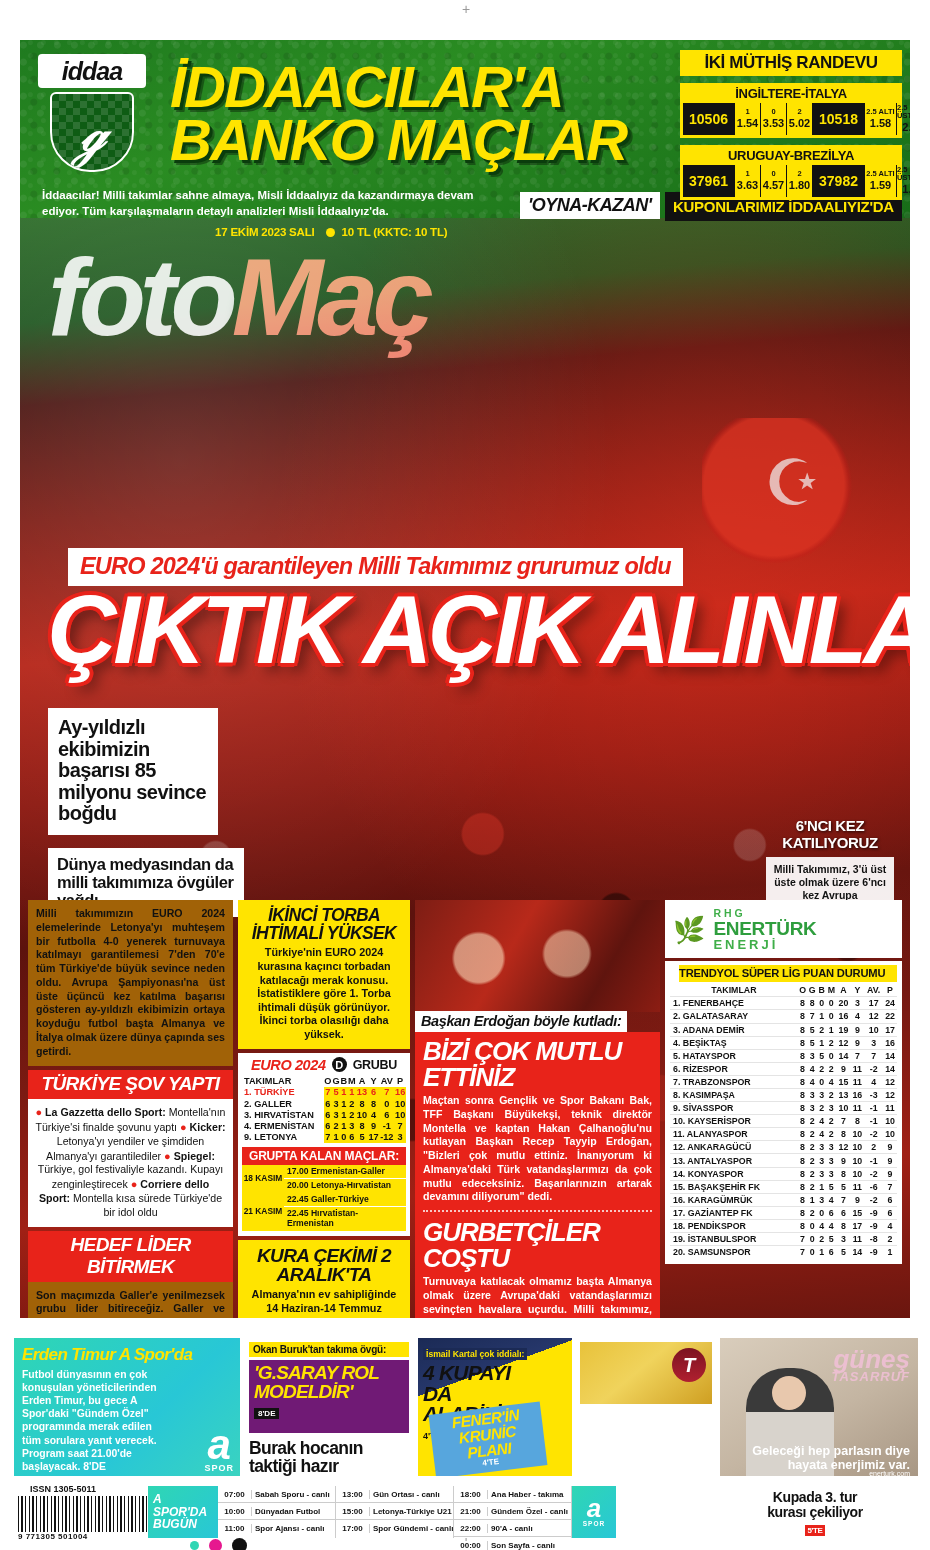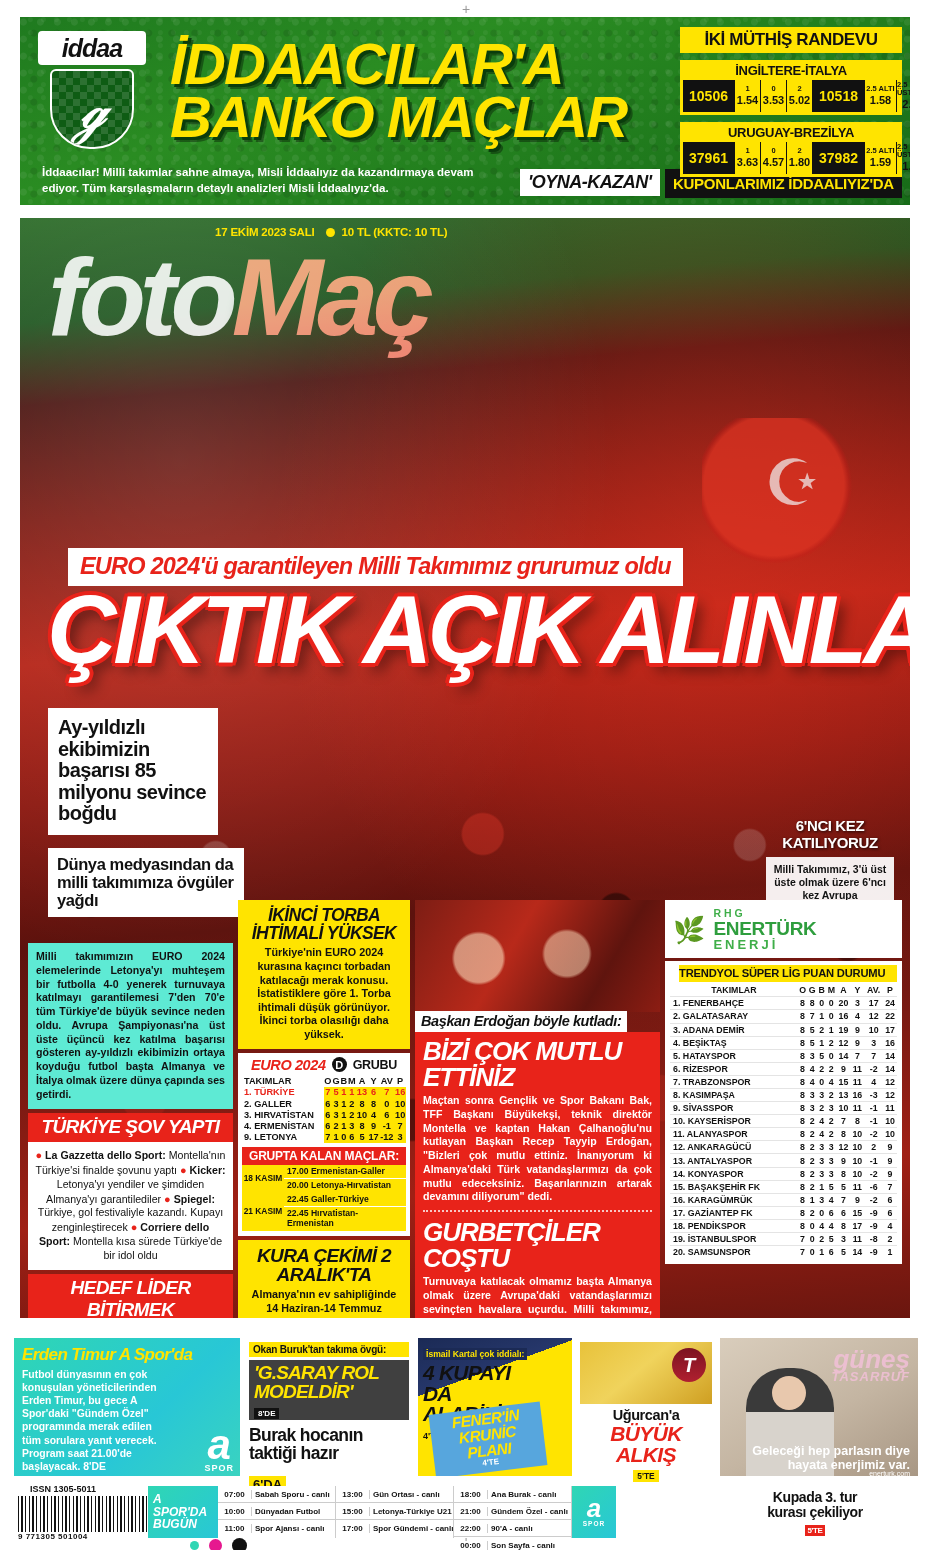--- a/index.html
+++ b/index.html
@@ -7,21 +7,21 @@
     width:930px; height:1550px; background:#ffffff;
     font-family:"Liberation Sans", sans-serif; overflow:hidden; position:relative;
   }
   .page { width:930px; height:1550px; position:relative; }
 
   
   .cmark { position:absolute; color:#999; font-size:14px; line-height:1; }
 
   
   .adbanner {
-    position:absolute; left:20px; top:17px; width:890px; height:188px;
+    position:absolute; left:20px; top:40px; width:890px; height:188px;
     background:linear-gradient(160deg,#1f7a1f 0%,#2a8c22 35%,#176b18 100%);
     overflow:hidden;
   }
   .adbanner:before{
     content:""; position:absolute; inset:0;
     background:
       radial-gradient(circle at 20% 30%, rgba(255,255,255,.07) 0 3px, transparent 4px),
       radial-gradient(circle at 60% 70%, rgba(0,0,0,.10) 0 3px, transparent 4px),
       radial-gradient(circle at 80% 20%, rgba(255,255,255,.05) 0 2px, transparent 3px);
     background-size:17px 17px, 23px 23px, 13px 13px;
@@ -192,21 +192,21 @@
   .sixth .body{
     margin-top:5px; background:rgba(255,255,255,.93); padding:6px 6px 7px;
     font-size:10.5px; font-weight:bold; color:#111; line-height:1.24;
   }
 
   
   .lower{ position:absolute; left:0; top:682px; width:890px; height:418px; z-index:7; }
 
   
   .c1{ position:absolute; left:8px; top:0; width:205px; }
-  .white-box{ background:#5eead4; padding:7px 8px 8px;margin-top:43px; }
+  .white-box{ background:#a16207; padding:7px 8px 8px; }
   .white-box p{ font-size:10.6px; font-weight:bold; color:#111; line-height:1.3; text-align:justify; }
   .redbar{
     background:#e8231a; color:#fff; font-size:19px; font-weight:bold; font-style:italic;
     text-align:center; padding:3px 0 4px; letter-spacing:-.6px; margin-top:4px;
   }
   .quotebox{ background:#fff; padding:6px 7px 7px; }
   .quotebox p{ font-size:10.6px; color:#111; line-height:1.3; text-align:center; }
   .quotebox b{ font-weight:bold; }
   .bullet{ color:#e8231a; font-size:11px; }
 
@@ -302,21 +302,21 @@
   .p-aspor p{ color:#fff; font-size:10.4px; font-weight:bold; line-height:1.26; margin-top:3px; width:150px; }
   .aspor-logo{
     position:absolute; right:6px; bottom:4px; color:#fff; text-align:center; line-height:.9;
   }
   .aspor-logo .a{ font-size:42px; font-weight:bold; font-style:italic; }
   .aspor-logo .s{ font-size:9px; font-weight:bold; letter-spacing:1px; }
   .p-gs{
     position:absolute; left:234px; top:2px; width:170px; height:138px; background:#fff; padding:4px 5px;
   }
   .gs-kicker{ background:#ffe400; color:#111; font-size:10px; font-weight:bold; padding:2px 4px; letter-spacing:-.2px; }
-  .gs-red{ background:#404040; margin-top:3px; padding:3px 5px 0; position:relative; }
+  .gs-red{ background:#701a75; margin-top:3px; padding:3px 5px 13px; position:relative; }
   .gs-red h4{ color:#ffe400; font-size:19px; font-weight:bold; font-style:italic; line-height:1.02; letter-spacing:-.8px; }
   .gs-page{ background:#111; color:#fff; font-size:8px; font-weight:bold; padding:1px 4px; display:inline-block; margin-top:2px; }
   .gs-black{ margin-top:6px; color:#111; font-size:17.5px; font-weight:bold; line-height:1.04; letter-spacing:-.6px; }
   .gs-pg2{ background:#ffe400; color:#111; font-size:13px; font-weight:bold; padding:1px 4px; display:inline-block;margin-top:14px; }
   .p-fb{
     position:absolute; left:408px; top:2px; width:154px; height:138px;
     background:linear-gradient(160deg,#1b2a55 0%,#26376b 30%,#ffe400 30%,#ffe400 100%);
     overflow:hidden;
   }
   .fb-inner{ position:absolute; left:0; top:0; width:120px; padding:5px 5px; }
@@ -957,25 +957,20 @@
       <div class="fb-blue">
         <div class="t">FENER'İN KRUNİC PLANI</div>
         <div class="p">4'TE</div>
       </div>
     </div>
 
     <div class="p-ts">
       <div class="ts-photo">
         <div class="ts-crest">T</div>
       </div>
-      <div class="ts-txt">
-        <div class="a">Uğurcan'a</div>
-        <div class="b">BÜYÜK ALKIŞ</div>
-        <span class="ts-pg">5'TE</span>
-      </div>
     </div>
 
     <div class="p-ener">
       <div class="ener-person"></div>
       <div class="ener-brand">
         <div>güneş</div>
         <div class="t2">TASARRUF</div>
       </div>
       <div class="ener-slogan">Geleceği hep parlasın diye hayata enerjimiz var.</div>
       <div class="ener-url">enerturk.com</div>
@@ -1015,21 +1010,21 @@
             <div class="tv-n">Letonya-Türkiye U21 - canlı</div>
           </div>
           <div class="tv-row">
             <div class="tv-t">17:00</div>
             <div class="tv-n">Spor Gündemi - canlı</div>
           </div>
         </div>
       <div class="tv-col" id="tvc2">
           <div class="tv-row">
             <div class="tv-t">18:00</div>
-            <div class="tv-n">Ana Burak - canlı</div>
+            <div class="tv-n">Ana Haber - takıma</div>
           </div>
           <div class="tv-row">
             <div class="tv-t">21:00</div>
             <div class="tv-n">Gündem Özel - canlı</div>
           </div>
           <div class="tv-row">
             <div class="tv-t">22:00</div>
             <div class="tv-n">90'A - canlı</div>
           </div>
           <div class="tv-row">

